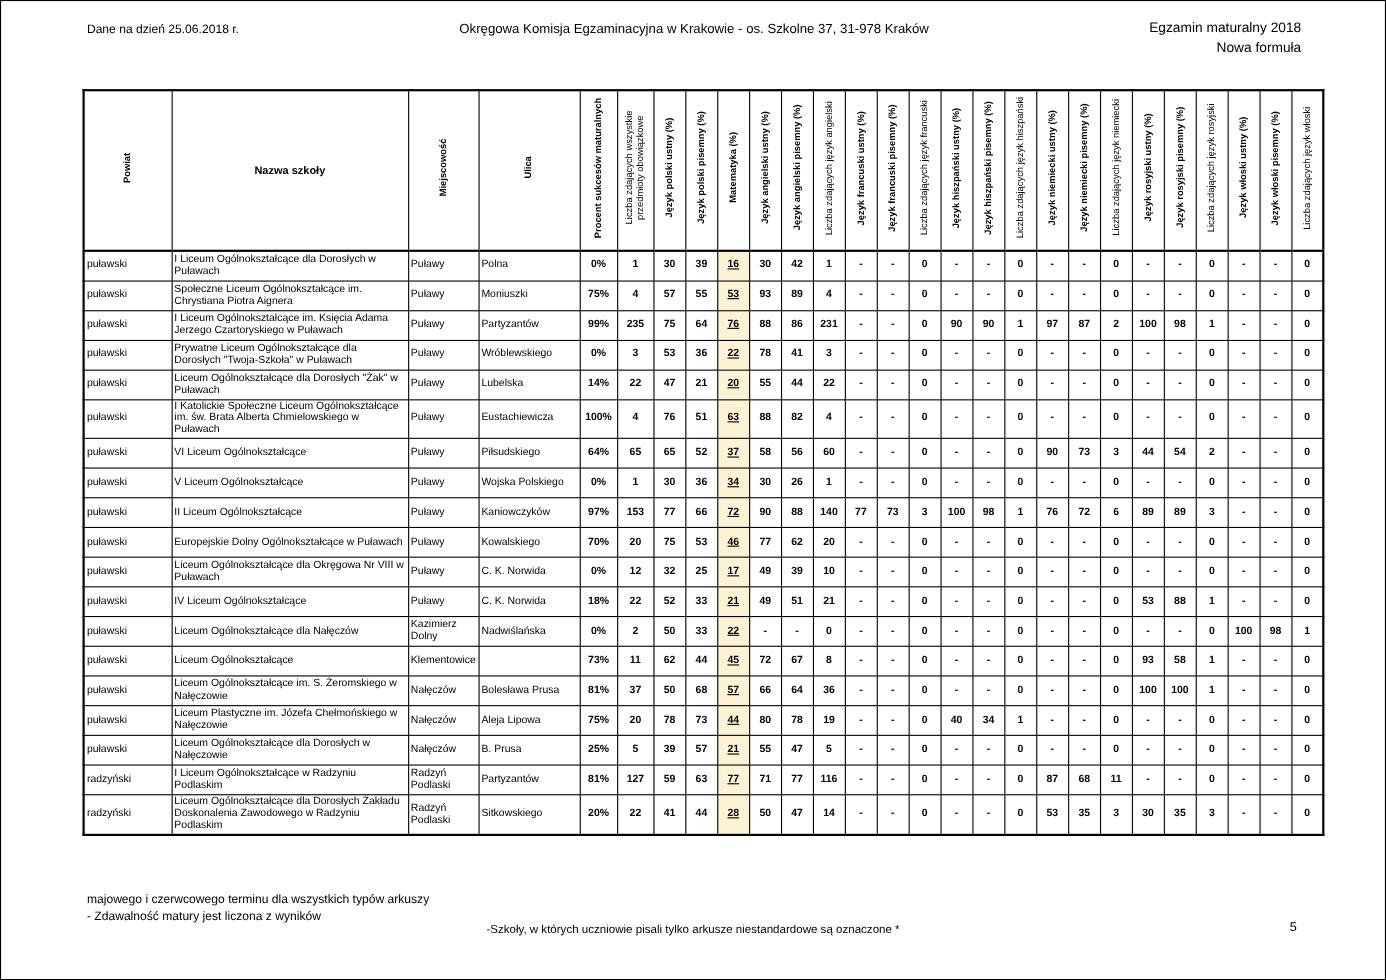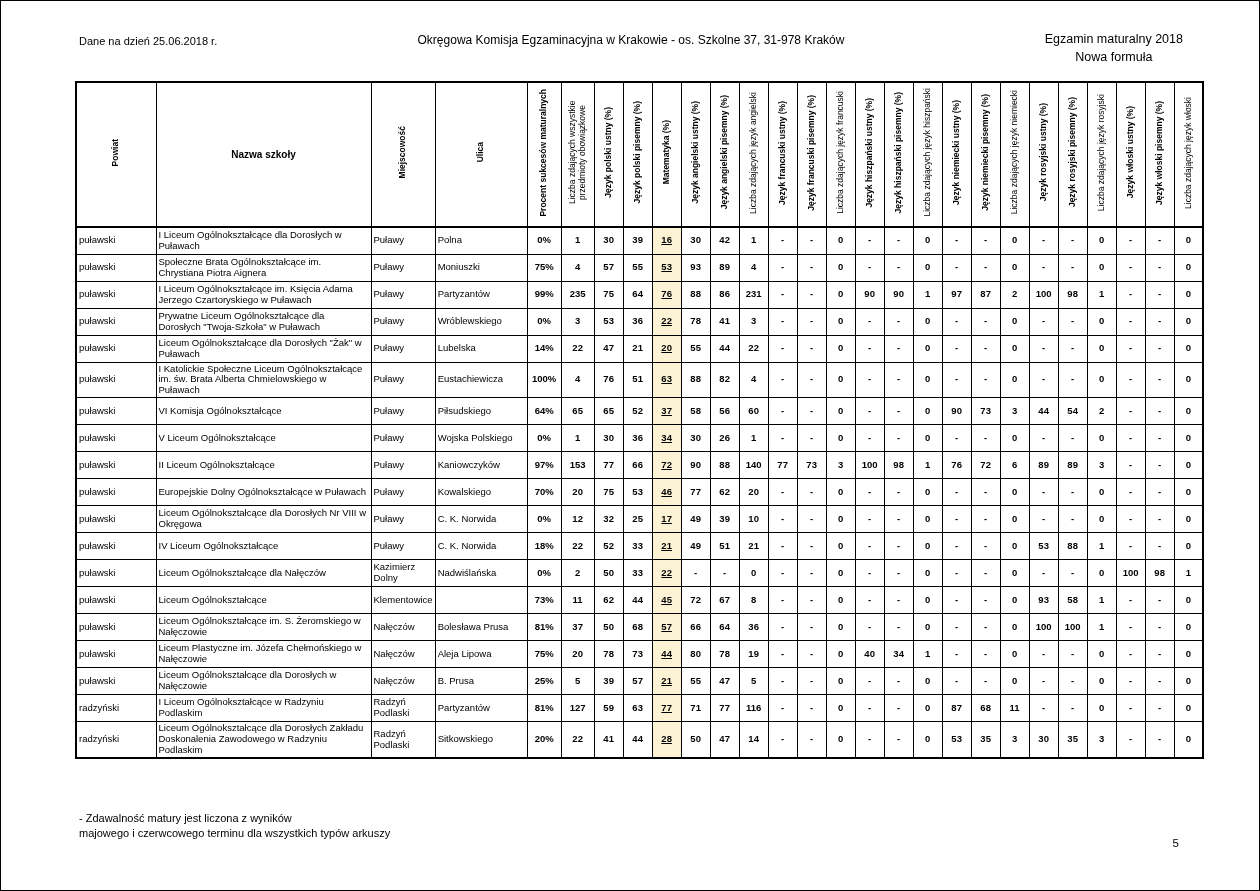--- a/index.html
+++ b/index.html
@@ -9,28 +9,28 @@
     width: 1260px;
     height: 891px;
     background: #ffffff;
     border: 1px solid #000;
     font-family: "Liberation Sans", sans-serif;
     color: #000;
     overflow: hidden;
   }
   .top-header {
     position: absolute;
-    top: 30px; left: 78px; right: 76px;
+    top: 16px; left: 78px; right: 76px;
     display: flex;
     justify-content: space-between;
     align-items: flex-start;
   }
   .hdr-left  { font-size: 11px; padding-top: 4px; }
   .hdr-center{ font-size: 12px; text-align: right; line-height: 1.5; }
-  .hdr-right { font-size: 12.5px; text-align: center; line-height: 1.4; }
+  .hdr-right { font-size: 12.5px; text-align: right; line-height: 1.4; }
 
   .table-wrap { position: absolute; top: 80px; left: 74px; border-radius: 28px; }
   table.results {
     border-collapse: collapse;
     table-layout: fixed;
     border: 2px solid #000;
   }
   .results th, .results td { border: 1px solid #000; overflow: hidden; }
   .results thead th {
     height: 142px;
@@ -172,21 +172,21 @@
             <td class="num">0</td>
             <td class="num">-</td>
             <td class="num">-</td>
             <td class="num">0</td>
             <td class="num">-</td>
             <td class="num">-</td>
             <td class="num">0</td>
           </tr>
           <tr>
             <td class="txt">puławski</td>
-            <td class="txt">Społeczne Brata Ogólnokształcące im. Chrystiana Piotra Aignera</td>
+            <td class="txt">Społeczne Liceum Ogólnokształcące im. Chrystiana Piotra Aignera</td>
             <td class="txt">Puławy</td>
             <td class="txt">Moniuszki</td>
             <td class="num">75%</td>
             <td class="num">4</td>
             <td class="num">57</td>
             <td class="num">55</td>
             <td class="num hl">53</td>
             <td class="num">93</td>
             <td class="num">89</td>
             <td class="num">4</td>
@@ -317,21 +317,21 @@
             <td class="num">0</td>
             <td class="num">-</td>
             <td class="num">-</td>
             <td class="num">0</td>
             <td class="num">-</td>
             <td class="num">-</td>
             <td class="num">0</td>
           </tr>
           <tr>
             <td class="txt">puławski</td>
-            <td class="txt">VI Komisja Ogólnokształcące</td>
+            <td class="txt">VI Liceum Ogólnokształcące</td>
             <td class="txt">Puławy</td>
             <td class="txt">Piłsudskiego</td>
             <td class="num">64%</td>
             <td class="num">65</td>
             <td class="num">65</td>
             <td class="num">52</td>
             <td class="num hl">37</td>
             <td class="num">58</td>
             <td class="num">56</td>
             <td class="num">60</td>
@@ -433,21 +433,21 @@
             <td class="num">0</td>
             <td class="num">-</td>
             <td class="num">-</td>
             <td class="num">0</td>
             <td class="num">-</td>
             <td class="num">-</td>
             <td class="num">0</td>
           </tr>
           <tr>
             <td class="txt">puławski</td>
-            <td class="txt">Liceum Ogólnokształcące dla Dorosłych Nr VIII w Okręgowa</td>
+            <td class="txt">Liceum Ogólnokształcące dla Okręgowa Nr VIII w Puławach</td>
             <td class="txt">Puławy</td>
             <td class="txt">C. K. Norwida</td>
             <td class="num">0%</td>
             <td class="num">12</td>
             <td class="num">32</td>
             <td class="num">25</td>
             <td class="num hl">17</td>
             <td class="num">49</td>
             <td class="num">39</td>
             <td class="num">10</td>
@@ -697,18 +697,19 @@
             <td class="num">3</td>
             <td class="num">-</td>
             <td class="num">-</td>
             <td class="num">0</td>
           </tr>
         </tbody>
     </table>
   </div>
 
   <div class="footer-notes">
+    <div>majowego i czerwcowego terminu dla wszystkich typów arkuszy</div>
     <div>- Zdawalność matury jest liczona z wyników</div>
-    <div>majowego i czerwcowego terminu dla wszystkich typów arkuszy</div>
   </div>
+  <div class="footer-center">-Szkoły, w których uczniowie pisali tylko arkusze niestandardowe są oznaczone *</div>
   <div class="page-number">5</div>
 
 </div>
 
 </body></html>

